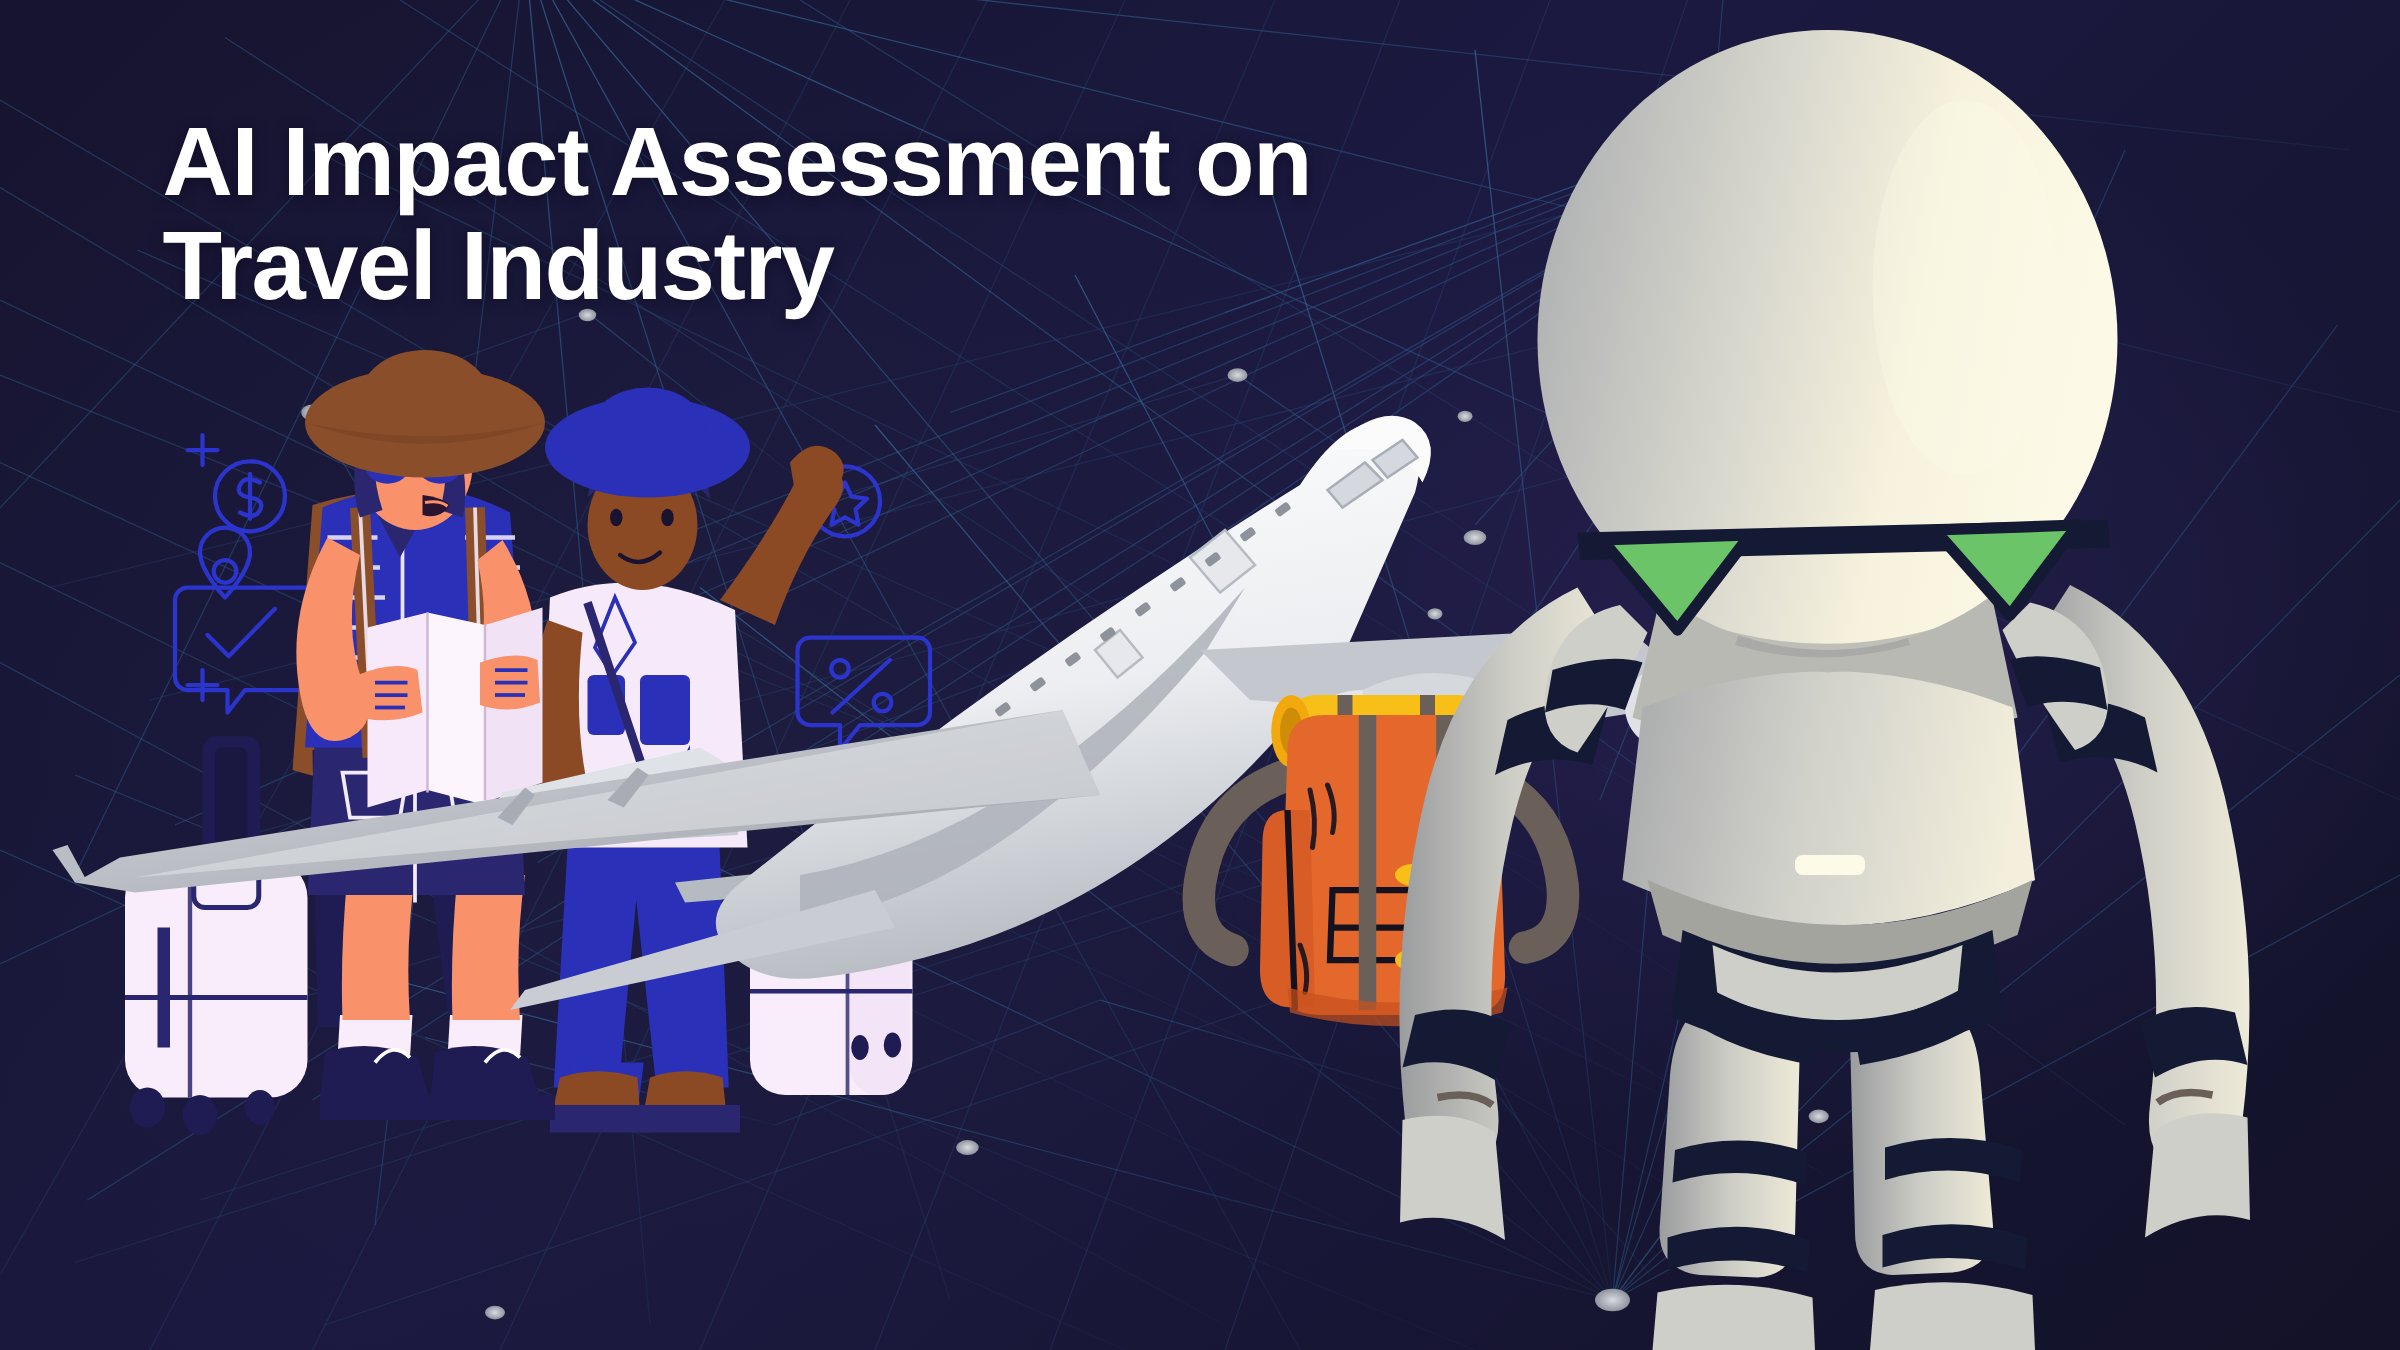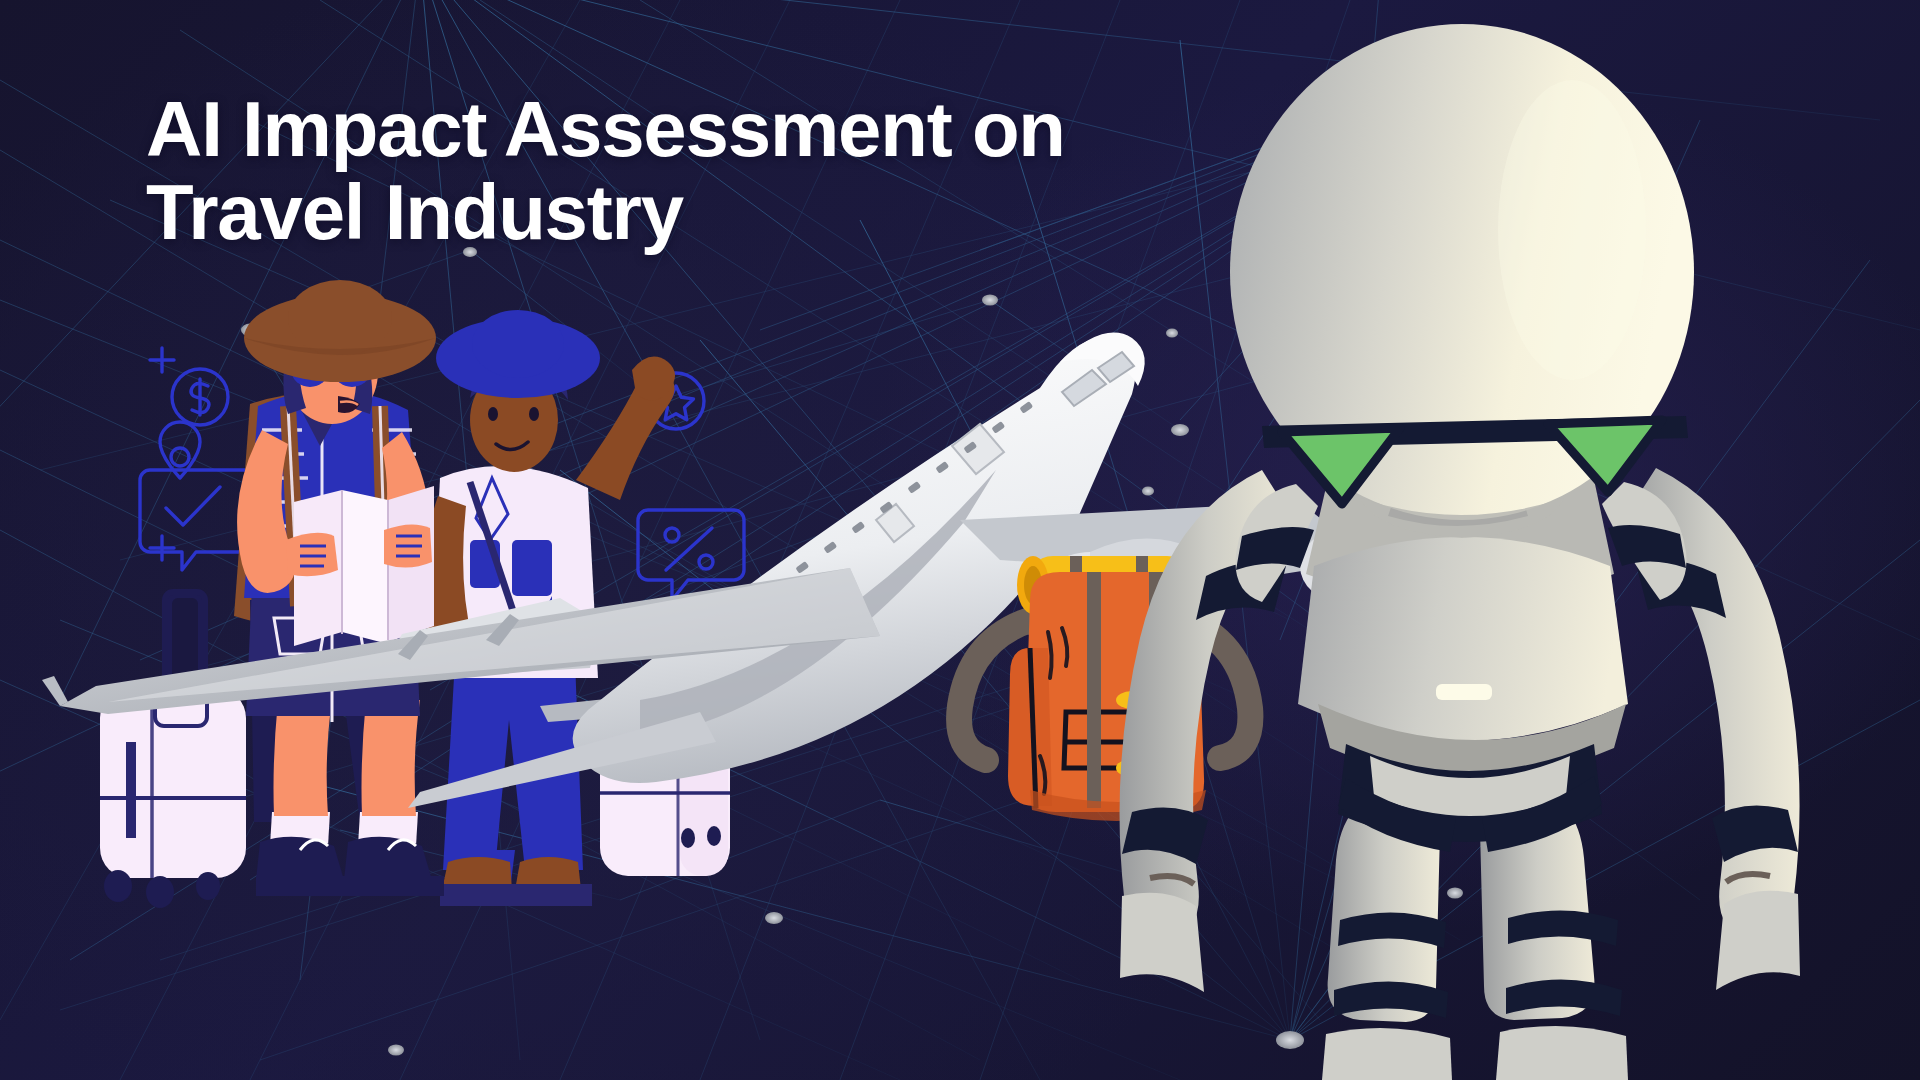--- a/index.html
+++ b/index.html
@@ -14,21 +14,20 @@
       linear-gradient(135deg, #16142e 0%, #1b1940 45%, #131228 100%);
   }
 
   .layer { position:absolute; inset:0; }
   .layer svg { position:absolute; top:0; left:0; width:1920px; height:1080px; display:block; }
 
   
   #title-block {
     position:absolute; left:130px; top:88px; z-index:40;
     width:1100px;
-    margin-left:16px;
   }
   #title-block h1 {
     color:#ffffff;
     font-size:78px;
     line-height:1.06;
     font-weight:700;
     letter-spacing:-1.2px;
     font-family:"Liberation Sans", sans-serif;
     white-space:pre-line;
     text-shadow:0 2px 10px rgba(10,8,30,0.55);

